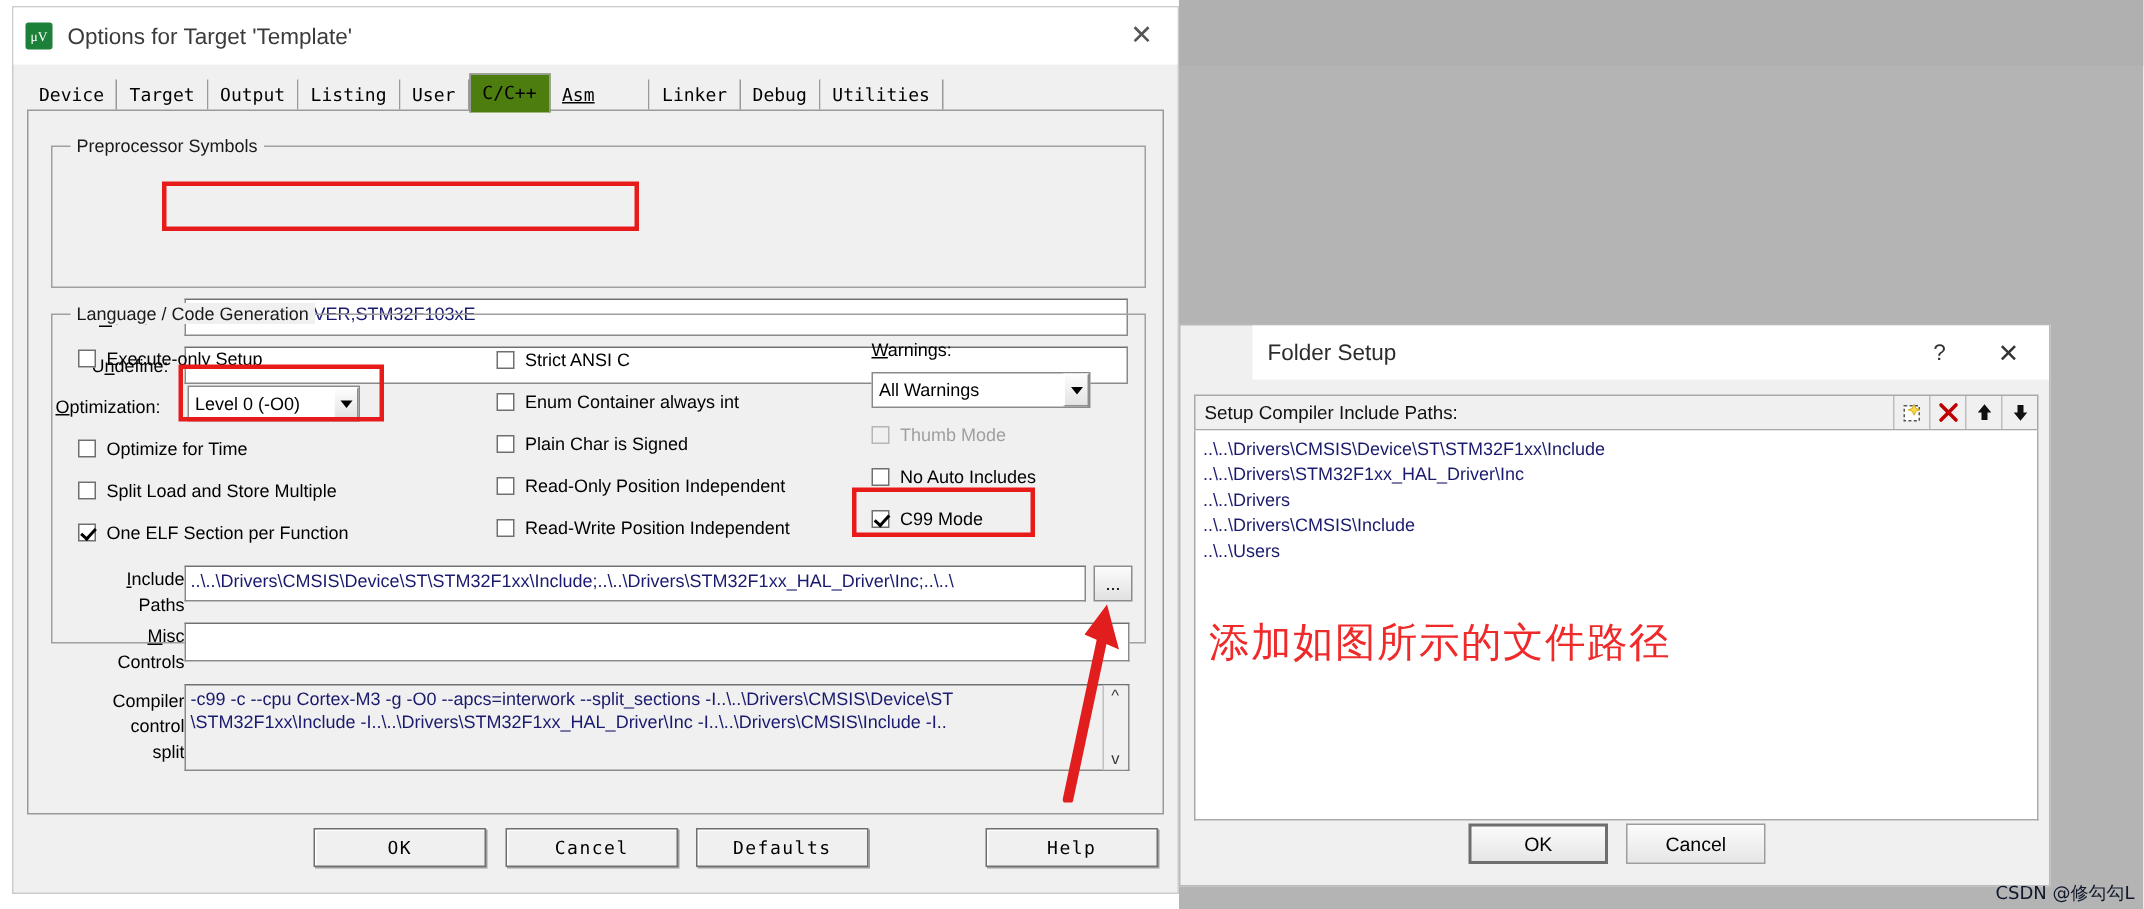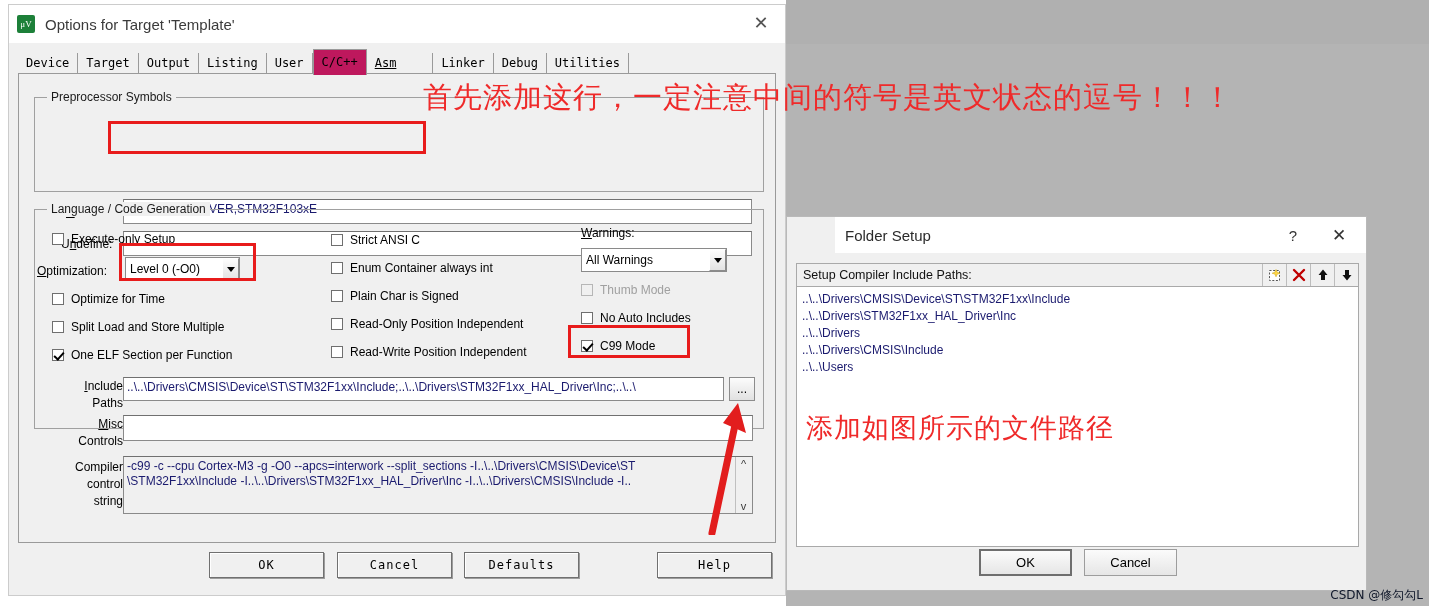--- a/index.html
+++ b/index.html
@@ -89,21 +89,21 @@
     color: #000;
     padding: 3px 8px 2px 8px;
     border-right: 1px solid #9a9a9a;
     background: #f0f0f0;
     white-space: nowrap;
     line-height: 15px;
     height: 16px;
     box-sizing: content-box;
   }
   .tab.active {
-    background: #be185d;
+    background: #4d7c0f;
     border-right: 1px solid #9a9a9a;
     border-left: 1px solid #9a9a9a;
     border-top: 1px solid #9a9a9a;
     padding-top: 5px;
     height: 18px;
     margin-bottom: -1px;
     position: relative;
     z-index: 3;
   }
   .tab.wide { padding-right: 36px; text-decoration: underline; }
@@ -513,21 +513,21 @@
       <div class="dotbtn" style="left:710px; top:303px; width:26px; height:24px;">...</div>
 
       <div class="lbl" style="left:40px; top:343px; text-align:right; width:64px;">
         <u>M</u>isc
       </div>
       <div class="lbl" style="left:40px; top:360px; text-align:right; width:64px;">Controls</div>
       <div class="textfield" style="left:104px; top:341px; width:630px; height:26px;"></div>
 
       <div class="lbl" style="left:30px; top:386px; text-align:right; width:74px;">Compiler</div>
       <div class="lbl" style="left:30px; top:403px; text-align:right; width:74px;">control</div>
-      <div class="lbl" style="left:30px; top:420px; text-align:right; width:74px;">string</div>
+      <div class="lbl" style="left:30px; top:420px; text-align:right; width:74px;">split</div>
 
       <div class="textfield readonly" style="left:104px; top:382px; width:630px; height:58px; padding:2px 20px 2px 3px;">
         <div>-c99 -c --cpu Cortex-M3 -g -O0 --apcs=interwork --split_sections -I..\..\Drivers\CMSIS\Device\ST</div>
         <div>\STM32F1xx\Include -I..\..\Drivers\STM32F1xx_HAL_Driver\Inc -I..\..\Drivers\CMSIS\Include -I..</div>
       </div>
       <div class="vscroll" style="left:716px; top:383px; height:56px;">
         <span class="arw">^</span>
         <span class="arw">v</span>
       </div>
     </div>
@@ -583,21 +583,20 @@
     </div>
 
     <div class="fd-btn default" style="left:192px; top:332px; width:93px; height:27px;">OK</div>
     <div class="fd-btn" style="left:297px; top:332px; width:93px; height:27px;">Cancel</div>
   </div>
 
   <div class="red-box" style="left:108px; top:121px; width:318px; height:33px;"></div>
   <div class="red-box" style="left:119px; top:243px; width:137px; height:38px;"></div>
   <div class="red-box" style="left:568px; top:325px; width:122px; height:33px;"></div>
 
-  <div class="cn-anno cn-top">首先添加这行，一定注意中间的符号是英文状态的逗号！！！</div>
   <div class="cn-anno cn-mid">添加如图所示的文件路径</div>
 
   <svg class="arrow-svg" viewBox="0 0 70 140">
     <path d="M22 138 L45 30" stroke="#e21d1d" stroke-width="7" stroke-linecap="round" fill="none"></path>
     <path d="M48 8 L56 38 L33 28 Z" fill="#e21d1d"></path>
   </svg>
 
   <div class="watermark">CSDN @修勾勾L</div>
 </div>
 

